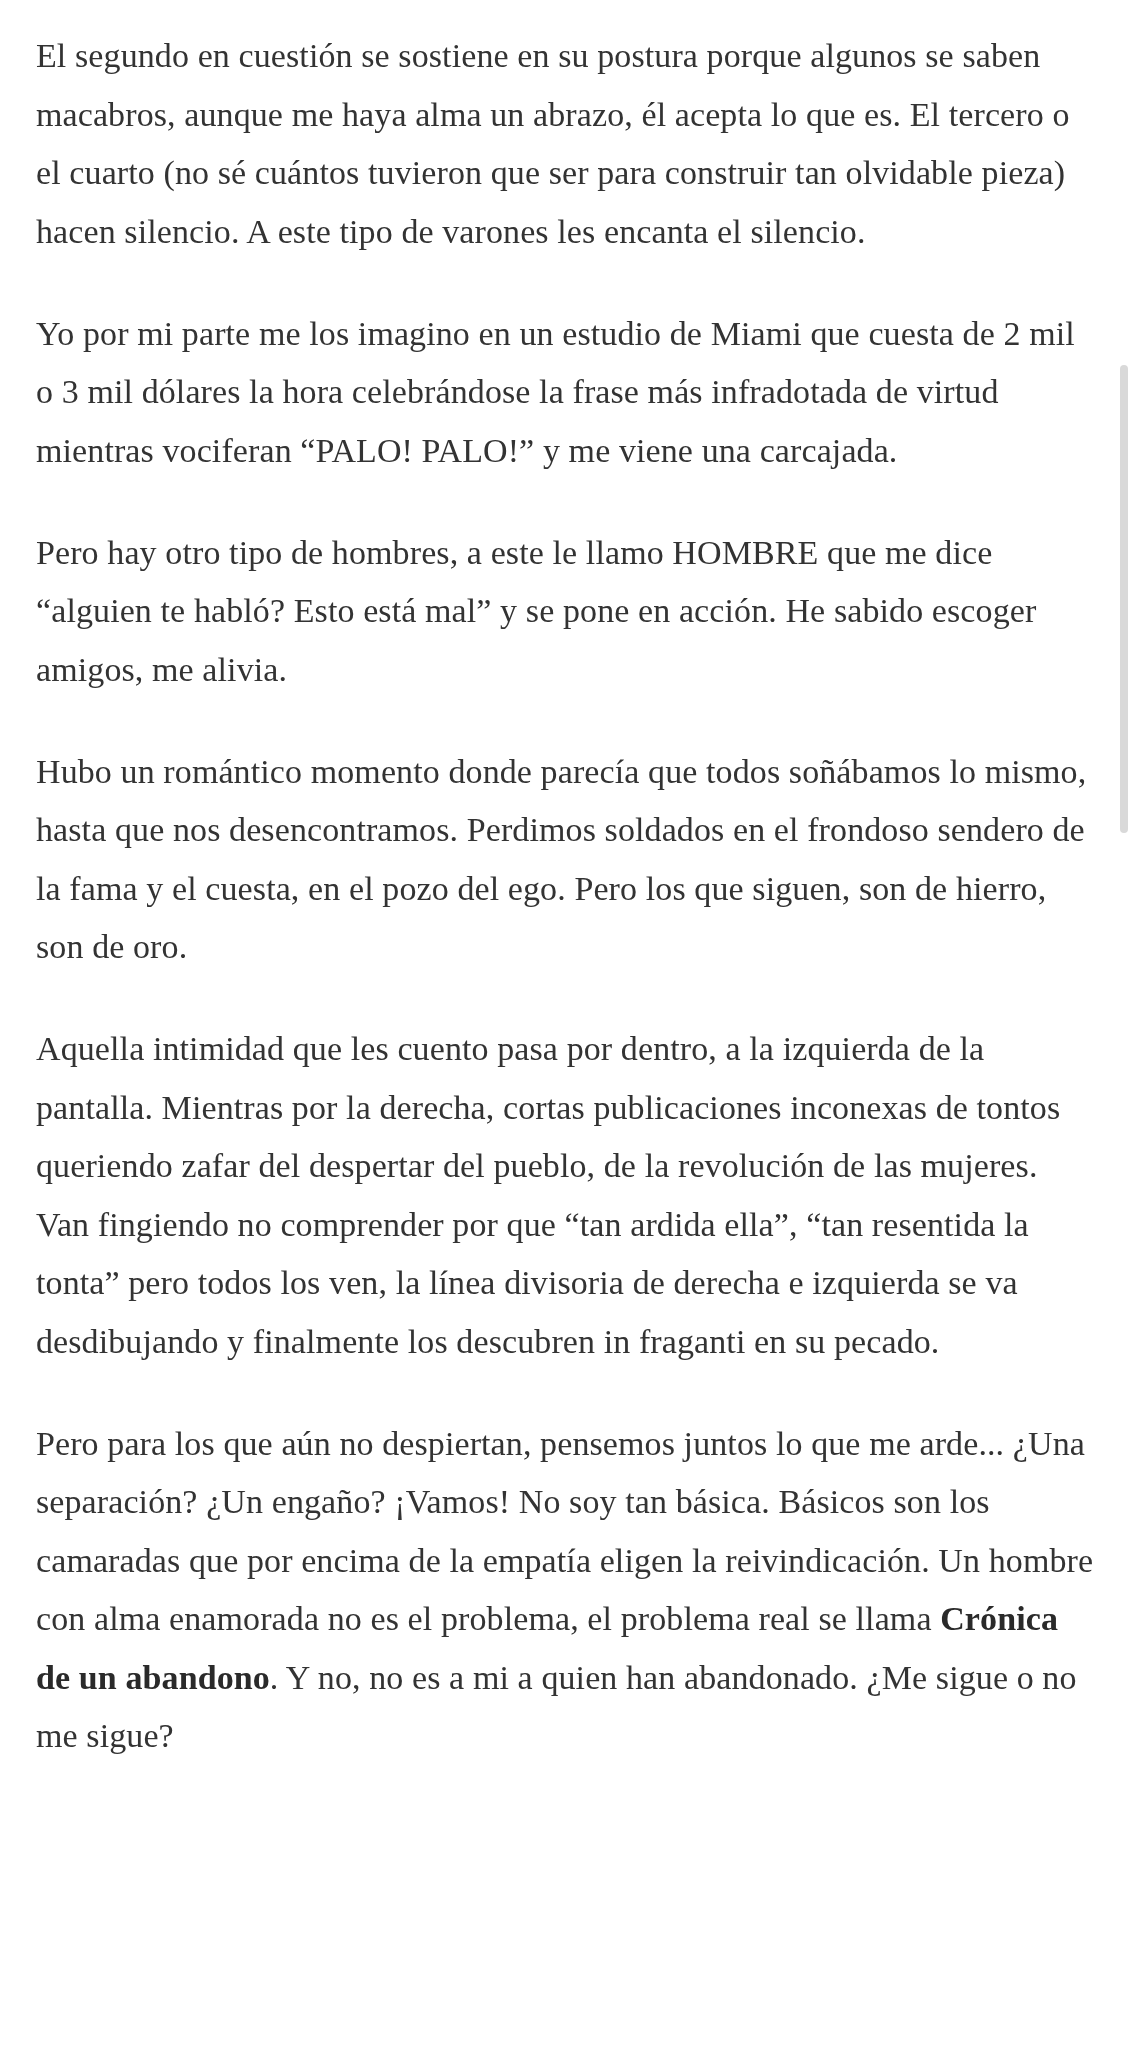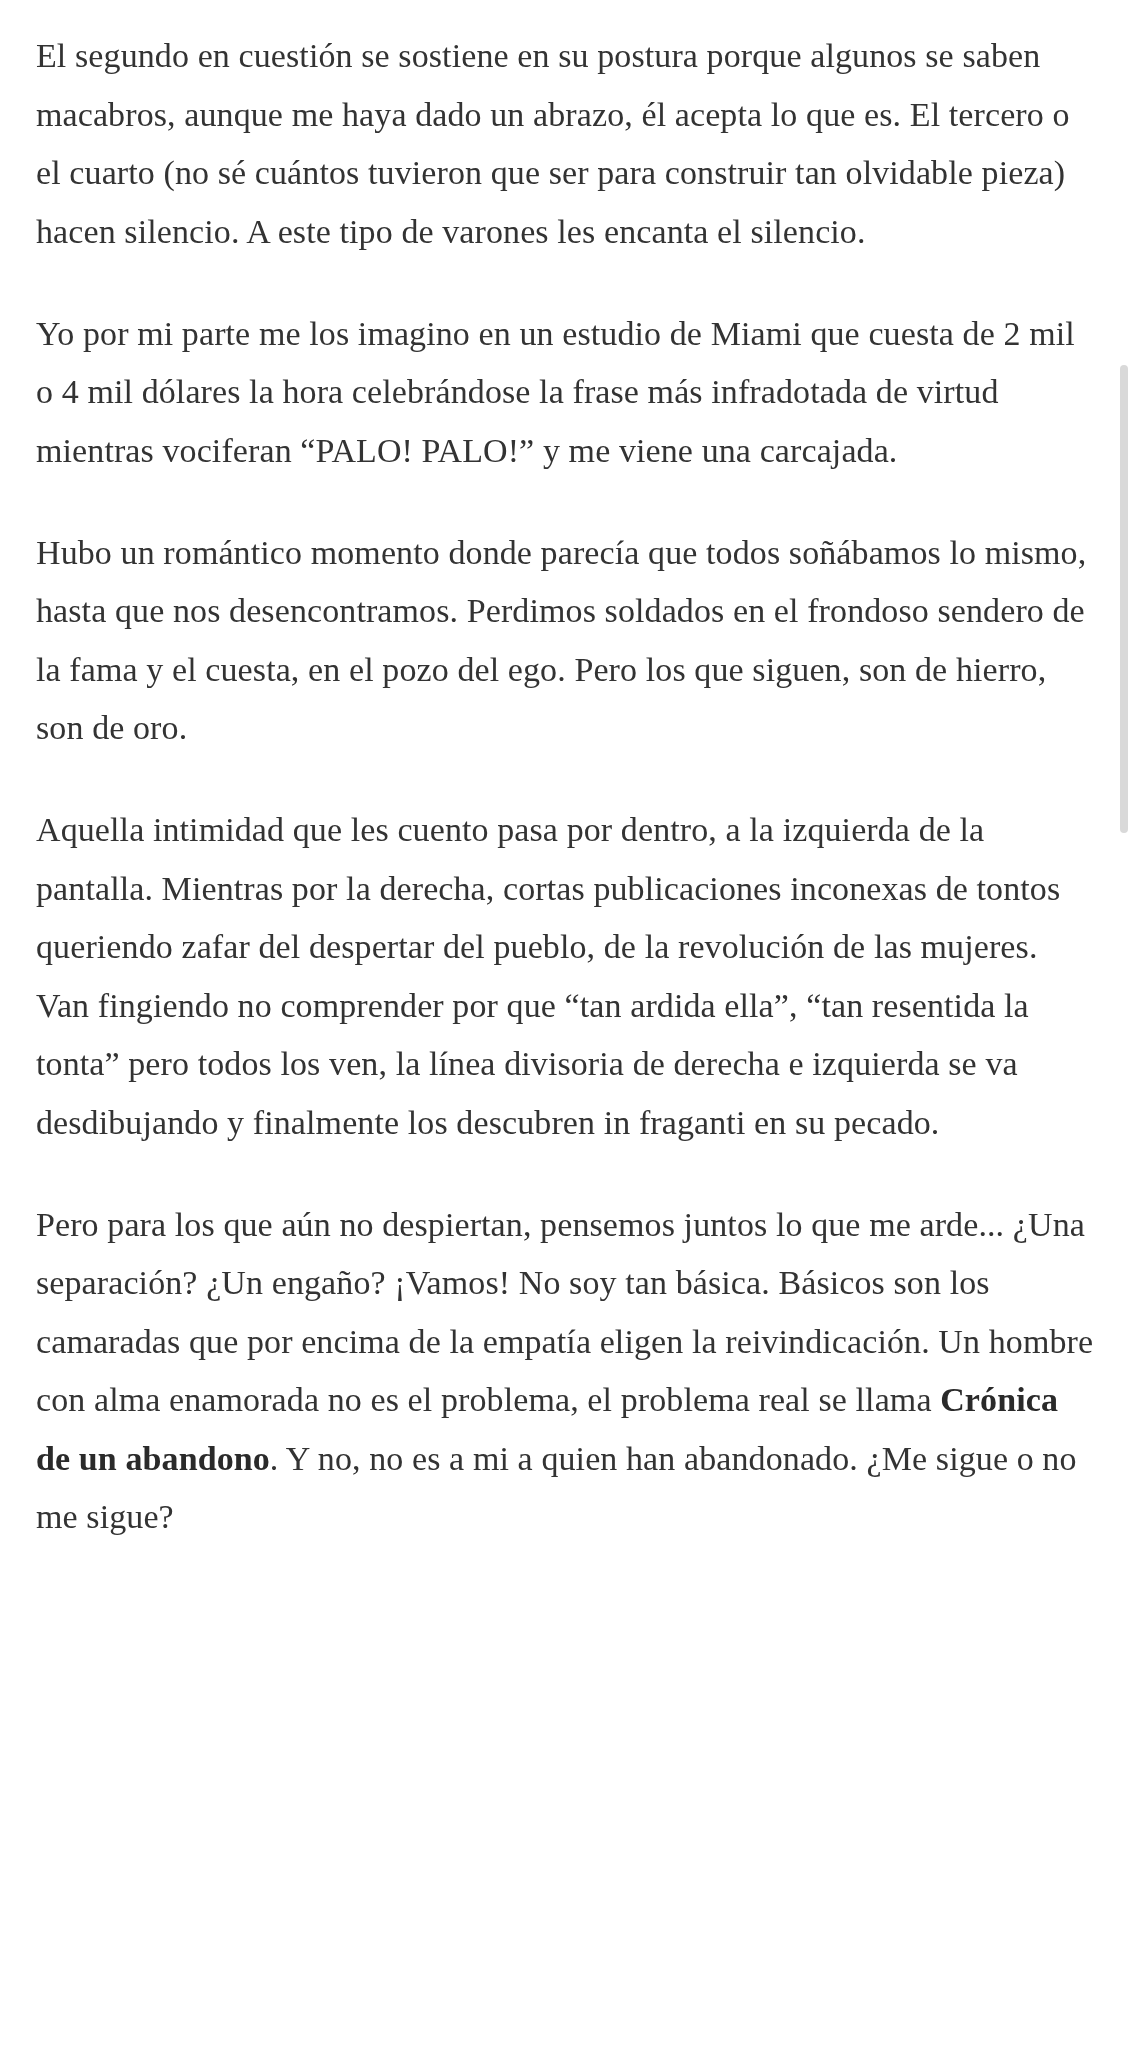--- a/index.html
+++ b/index.html
@@ -45,22 +45,23 @@
       width: 8px;
       height: 468px;
       border-radius: 4px;
       background: #d9d9d9;
     }
   </style>
 </head>
 <body>
 
 <div class="article">
-  <p>El segundo en cuestión se sostiene en su postura porque algunos se saben macabros, aunque me haya dado un abrazo, él acepta lo que es. El tercero o el cuarto (no sé cuántos tuvieron que ser para construir tan olvidable pieza) hacen silencio. A este tipo de varones les encanta el silencio.</p>
-  <p>Yo por mi parte me los imagino en un estudio de Miami que cuesta de 2 mil o 4 mil dólares la hora celebrándose la frase más infradotada de virtud mientras vociferan “PALO! PALO!” y me viene una carcajada.</p>
+  <p>El segundo en cuestión se sostiene en su postura porque algunos se saben macabros, aunque me haya alma un abrazo, él acepta lo que es. El tercero o el cuarto (no sé cuántos tuvieron que ser para construir tan olvidable pieza) hacen silencio. A este tipo de varones les encanta el silencio.</p>
+  <p>Yo por mi parte me los imagino en un estudio de Miami que cuesta de 2 mil o 3 mil dólares la hora celebrándose la frase más infradotada de virtud mientras vociferan “PALO! PALO!” y me viene una carcajada.</p>
+  <p>Pero hay otro tipo de hombres, a este le llamo HOMBRE que me dice “alguien te habló? Esto está mal” y se pone en acción. He sabido escoger amigos, me alivia.</p>
   <p>Hubo un romántico momento donde parecía que todos soñábamos lo mismo, hasta que nos desencontramos. Perdimos soldados en el frondoso sendero de la fama y el cuesta, en el pozo del ego. Pero los que siguen, son de hierro, son de oro.</p>
   <p>Aquella intimidad que les cuento pasa por dentro, a la izquierda de la pantalla. Mientras por la derecha, cortas publicaciones inconexas de tontos queriendo zafar del despertar del pueblo, de la revolución de las mujeres. Van fingiendo no comprender por que “tan ardida ella”, “tan resentida la tonta” pero todos los ven, la línea divisoria de derecha e izquierda se va desdibujando y finalmente los descubren in fraganti en su pecado.</p>
   <p><span>Pero para los que aún no despiertan, pensemos juntos lo que me arde... ¿Una separación? ¿Un engaño? ¡Vamos! No soy tan básica. Básicos son los camaradas que por encima de la empatía eligen la reivindicación. Un hombre con alma enamorada no es el problema, el problema real se llama </span><strong>Crónica de un abandono</strong><span>. Y no, no es a mi a quien han abandonado. ¿Me sigue o no me sigue?</span></p>
 </div>
 
 <div class="scrollbar-track">
   <div class="scrollbar-thumb"></div>
 </div>
 
 </body></html>

